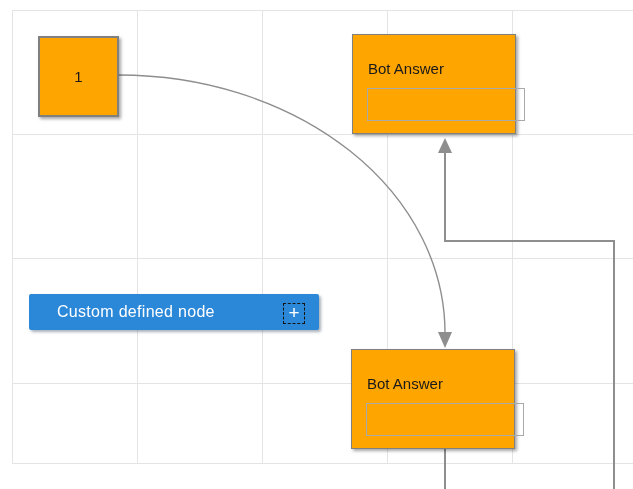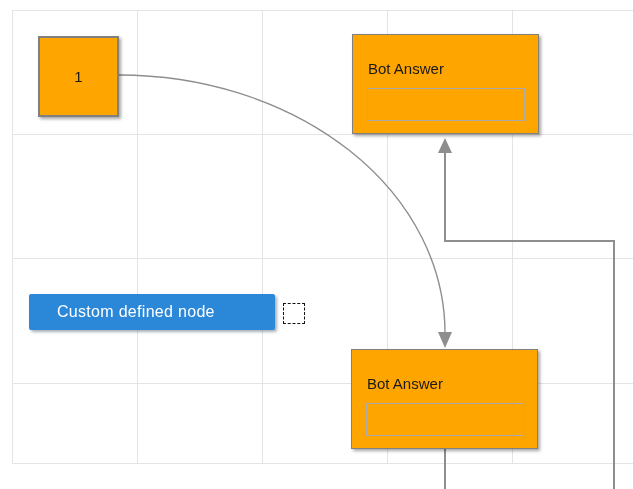--- a/index.html
+++ b/index.html
@@ -30,38 +30,38 @@
 
   .node{position:absolute;box-sizing:border-box;background:var(--node-fill);}
   .square-node{
     left:38px;top:36px;width:81px;height:81px;
     border:2px solid var(--node-border);
     box-shadow:2px 2px 3px rgba(0,0,0,0.35);
     display:flex;align-items:center;justify-content:center;
     font-size:15px;color:var(--node-text);
   }
   .bot-node{
-    width:187px;height:100px;
+    width:164px;height:100px;
     border:1.5px solid var(--node-border);
     box-shadow:2px 2px 3px rgba(0,0,0,0.35);
     padding-left:13px;
   }
   .bot-top{left:352px;top:34px;}
   .bot-bottom{left:351px;top:349px;}
   .bot-title{
     position:absolute;left:15px;top:25px;
     font-size:15px;color:var(--node-text);
   }
   .bot-input{
     position:absolute;left:14px;top:53px;width:158px;height:33px;
     box-sizing:border-box;border:1px solid var(--inner-border);
     background:transparent;
   }
   .custom-node{
-    position:absolute;left:29px;top:294px;width:246px;height:36px;
+    position:absolute;left:29px;top:294px;width:290px;height:36px;
     background:var(--accent-blue);
     border-radius:2px;
     box-shadow:2px 2px 3px rgba(40,60,80,0.40);
     display:flex;align-items:center;text-align:right;
   }
   .custom-label{
     margin-left:28px;
     font-size:16px;color:var(--custom-text);
     letter-spacing:0.3px;
   }

